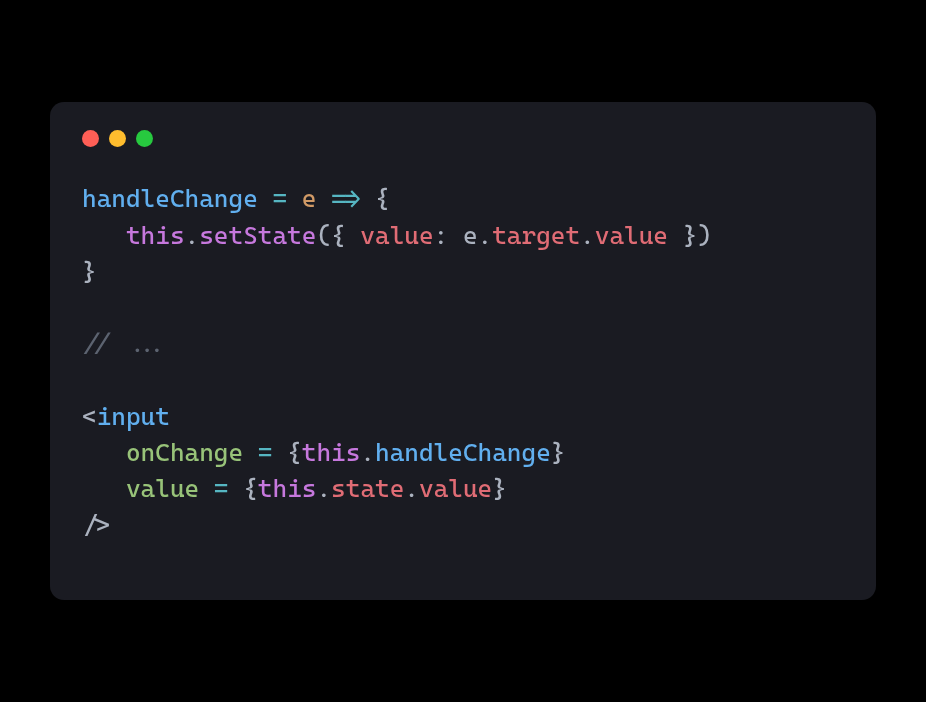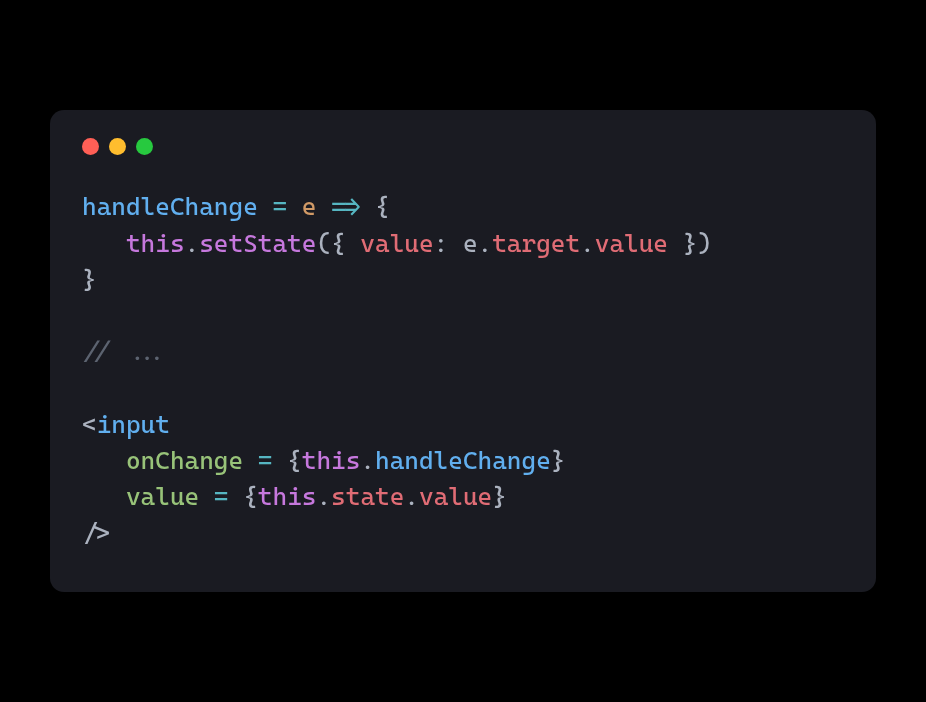--- a/index.html
+++ b/index.html
@@ -9,21 +9,21 @@
     background: #000000;
     display: flex;
     align-items: center;
     justify-content: center;
     font-family: ui-monospace, "SF Mono", "Monaco", "Cascadia Code", "Roboto Mono", Consolas, monospace;
   }
   .window {
     width: 826px;
     background: #1a1b22;
     border-radius: 14px;
-    padding: 28px 32px 40px 32px;
+    padding: 28px 32px 56px 32px;
     box-shadow: 0 20px 60px rgba(0,0,0,0.6);
   }
   .titlebar {
     display: flex;
     gap: 10px;
     margin-bottom: 34px;
   }
   .dot {
     width: 17px;
     height: 17px;

